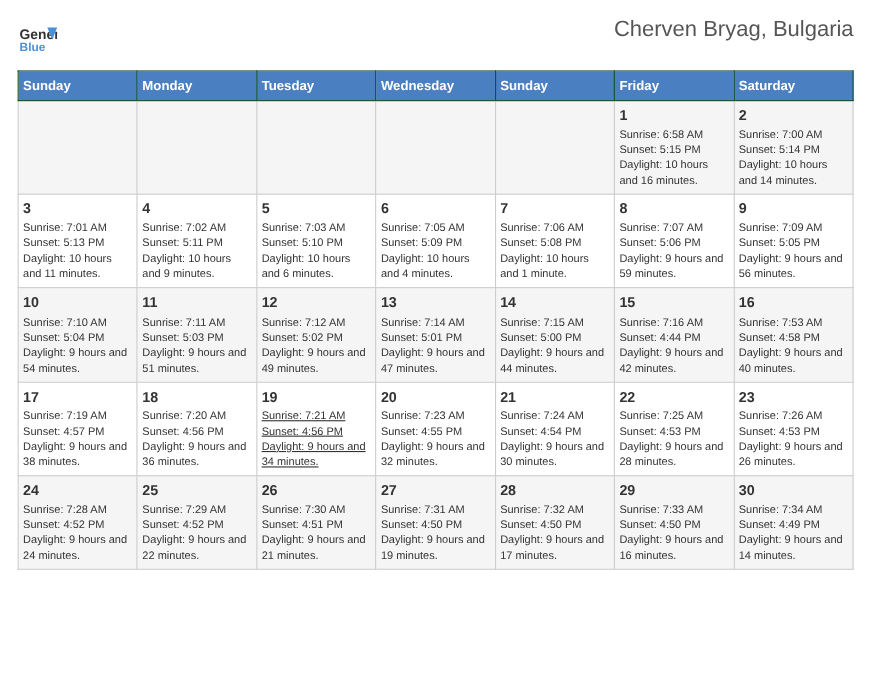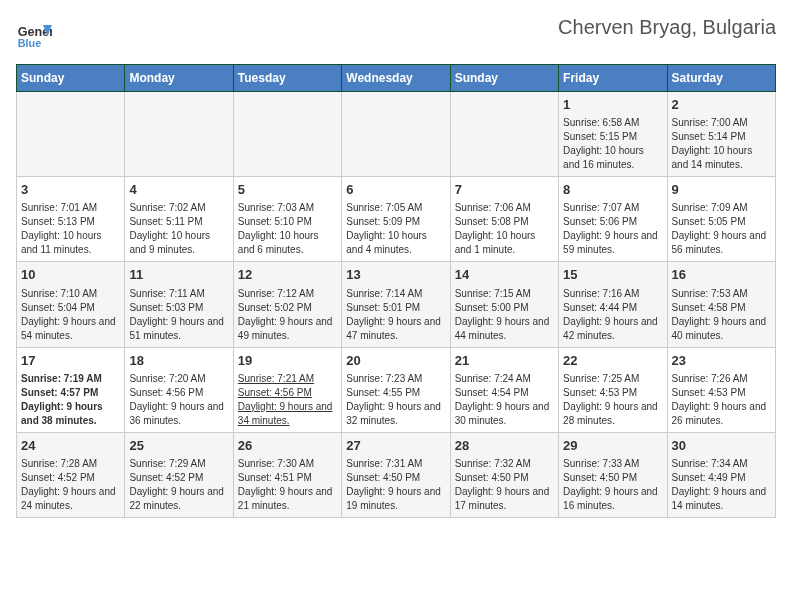--- a/index.html
+++ b/index.html
@@ -211,21 +211,21 @@
         <td>
           <span class="day-num">16</span>
           <div class="day-info" style="white-space: pre-line;">Sunrise: 7:53 AM
 Sunset: 4:58 PM
 Daylight: 9 hours and 40 minutes.</div>
         </td>
       </tr>
       <tr>
         <td>
           <span class="day-num">17</span>
-          <div class="day-info" style="white-space: pre-line; font-weight: bold;">Sunrise: 7:19 AM
+          <div class="day-info" style="white-space: pre-line;">Sunrise: 7:19 AM
 Sunset: 4:57 PM
 Daylight: 9 hours and 38 minutes.</div>
         </td>
         <td>
           <span class="day-num">18</span>
           <div class="day-info" style="white-space: pre-line;">Sunrise: 7:20 AM
 Sunset: 4:56 PM
 Daylight: 9 hours and 36 minutes.</div>
         </td>
         <td>

